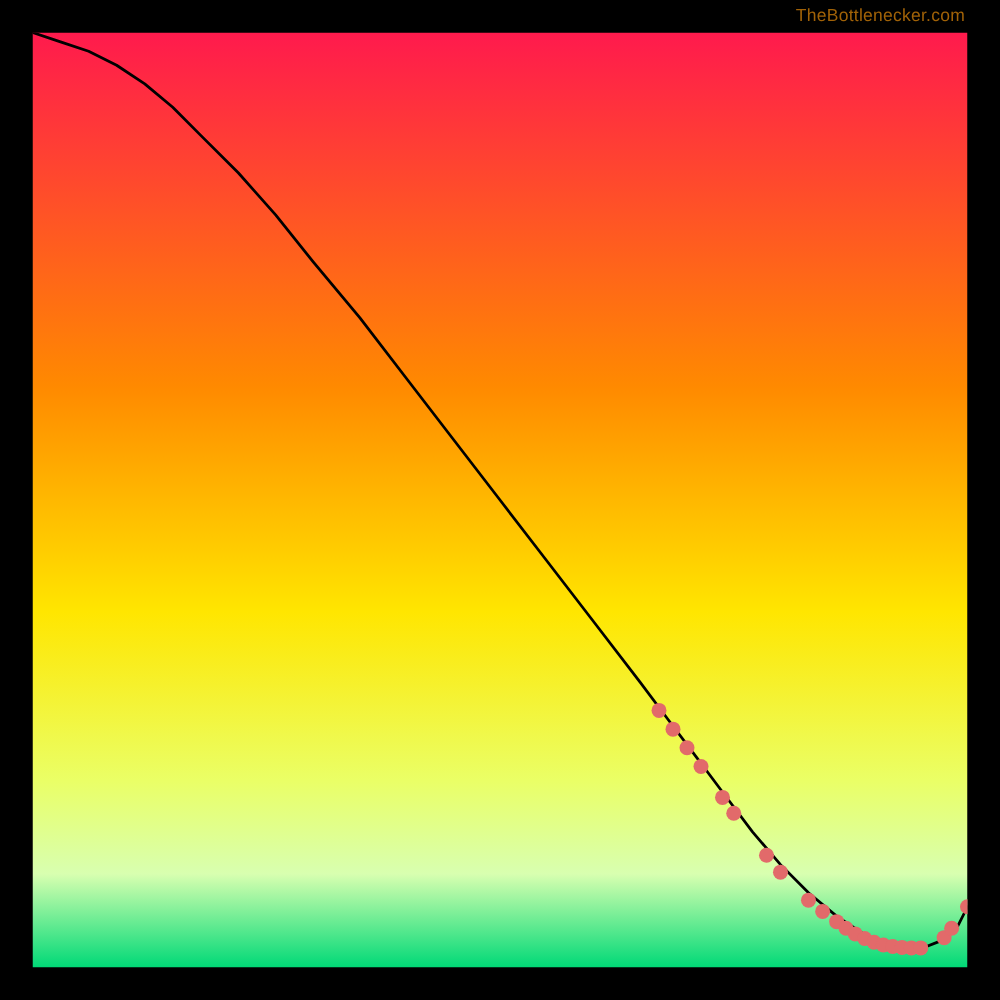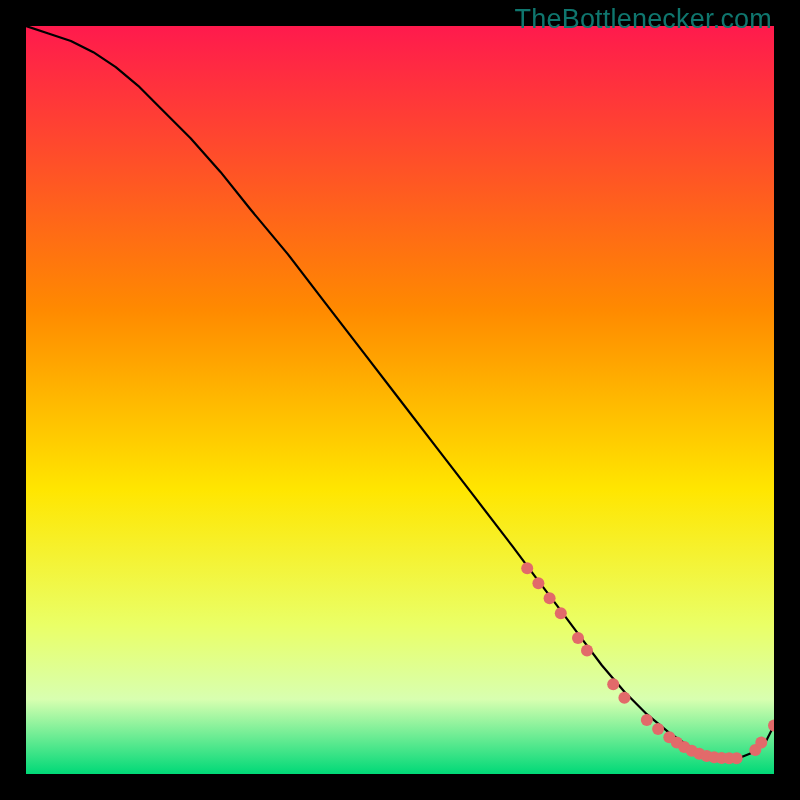--- a/index.html
+++ b/index.html
@@ -23,22 +23,22 @@
     position: absolute;
     left: 0;
     top: 0;
     width: 748px;
     height: 748px;
   }
   .watermark {
     position: absolute;
     top: 4px;
     right: 28px;
-    color: #0f766e;
-    font-size: 27px;
+    color: #a16207;
+    font-size: 14px;
     letter-spacing: 0.2px;
     font-weight: 500;
   }
   svg { display: block; }
 </style>
 </head>
 <body>
 
 <div class="frame">
   <svg class="plot" viewBox="0 0 748 748">

